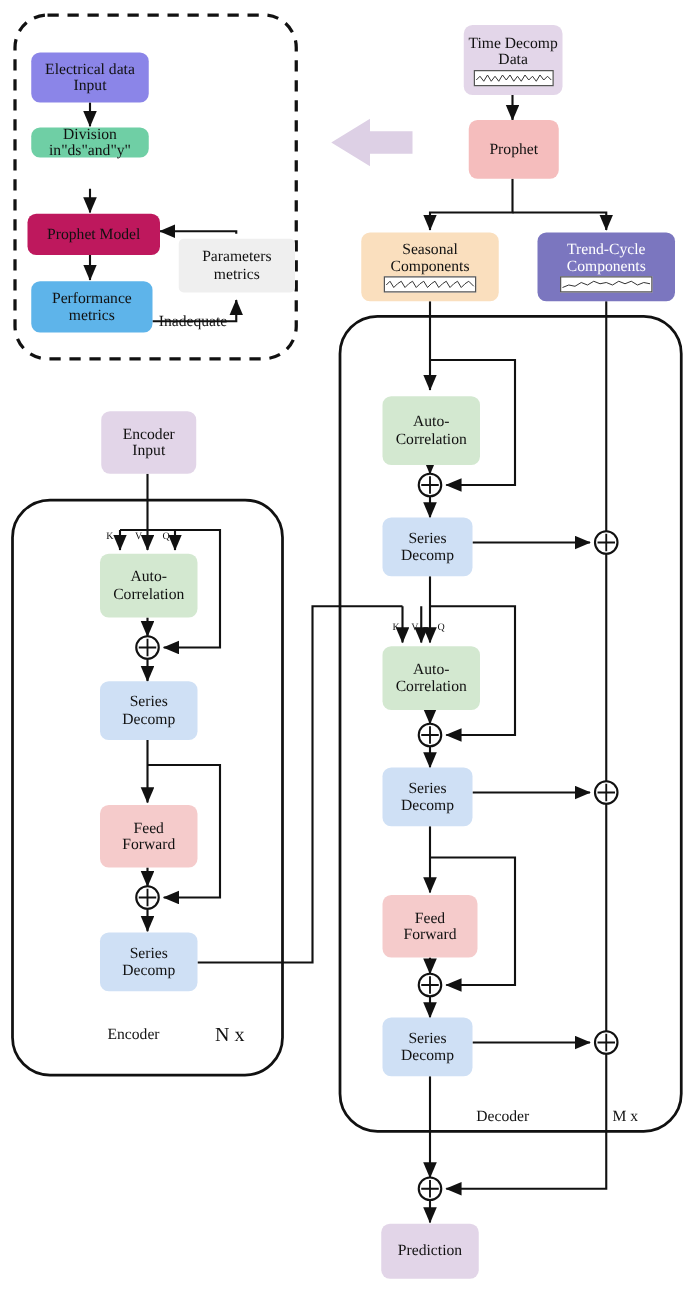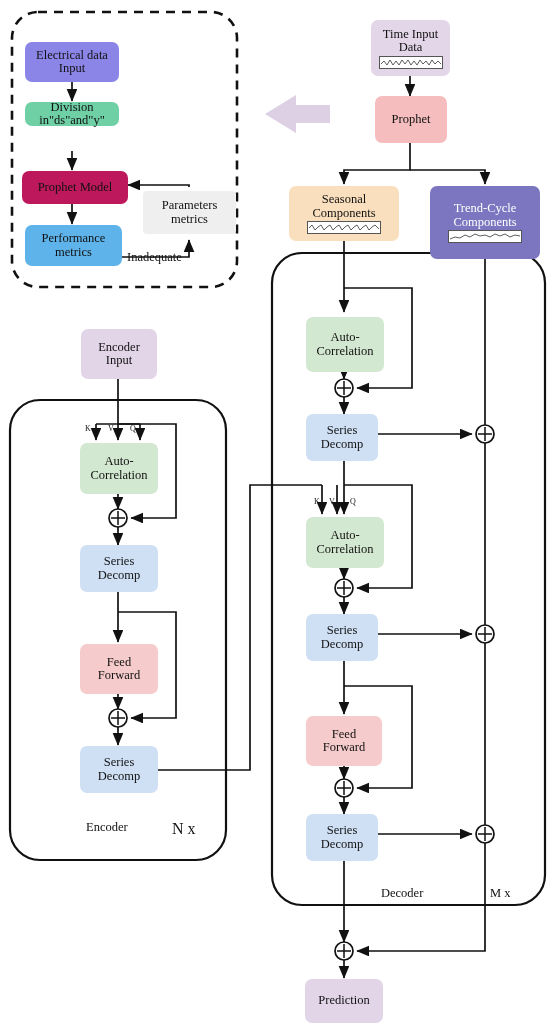--- a/index.html
+++ b/index.html
@@ -145,37 +145,37 @@
     <span>Performance</span>
     <span>metrics</span>
   </div>
   <div class="node" style="left:143px;top:191px;width:93px;height:43px;background:#efefef;border-radius:4px;font-size:12.5px;">
     <span>Parameters</span>
     <span>metrics</span>
   </div>
   <div class="lbl" style="left:127px;top:250px;font-size:12.5px;">Inadequate</div>
 
   <div class="node" style="left:371px;top:20px;width:79px;height:56px;background:#e3d6e9;font-size:12.5px;">
-    <span>Time Input</span>
+    <span>Time Decomp</span>
     <span>Data</span>
     <svg class="spark" width="62" height="11" viewBox="0 0 62 11" style="margin-top:1px;">
       <polyline points="1,7 4,4 7,8 10,3 13,8 16,4 19,8 22,3 25,7 28,3 31,8 34,4 37,8 40,3 43,7 46,4 49,8 52,3 55,7 58,4 61,7" fill="none" stroke="#333" stroke-width="0.8"></polyline>
     </svg>
   </div>
   <div class="node" style="left:375px;top:96px;width:72px;height:47px;background:#f5bdbd;font-size:12.5px;">
     <span>Prophet</span>
   </div>
   <div class="node" style="left:289px;top:186px;width:110px;height:55px;background:#fadfbe;font-size:12.5px;">
     <span>Seasonal</span>
     <span>Components</span>
     <svg class="spark" width="72" height="11" viewBox="0 0 72 11" style="margin-top:1px;">
       <polyline points="1,6 4,3 7,8 10,5 13,3 16,8 19,5 22,3 25,8 28,5 31,3 34,8 37,5 40,3 43,8 46,5 49,3 52,8 55,5 58,3 61,8 64,5 67,3 71,7" fill="none" stroke="#333" stroke-width="0.8"></polyline>
     </svg>
   </div>
-  <div class="node" style="left:430px;top:186px;width:110px;height:73px;background:#7b76bf;color:#fff;font-size:12.5px;">
+  <div class="node" style="left:430px;top:186px;width:110px;height:55px;background:#7b76bf;color:#fff;font-size:12.5px;">
     <span>Trend-Cycle</span>
     <span>Components</span>
     <svg class="spark" width="72" height="11" viewBox="0 0 72 11" style="margin-top:1px;">
       <polyline points="1,8 6,6 11,7 16,4 21,6 26,3 31,5 36,4 41,6 46,3 51,5 56,3 61,6 66,4 71,5" fill="none" stroke="#333" stroke-width="0.8"></polyline>
     </svg>
   </div>
 
   <div class="node" style="left:81px;top:329px;width:76px;height:50px;background:#e2d5e8;font-size:12.5px;">
     <span>Encoder</span>
     <span>Input</span>

